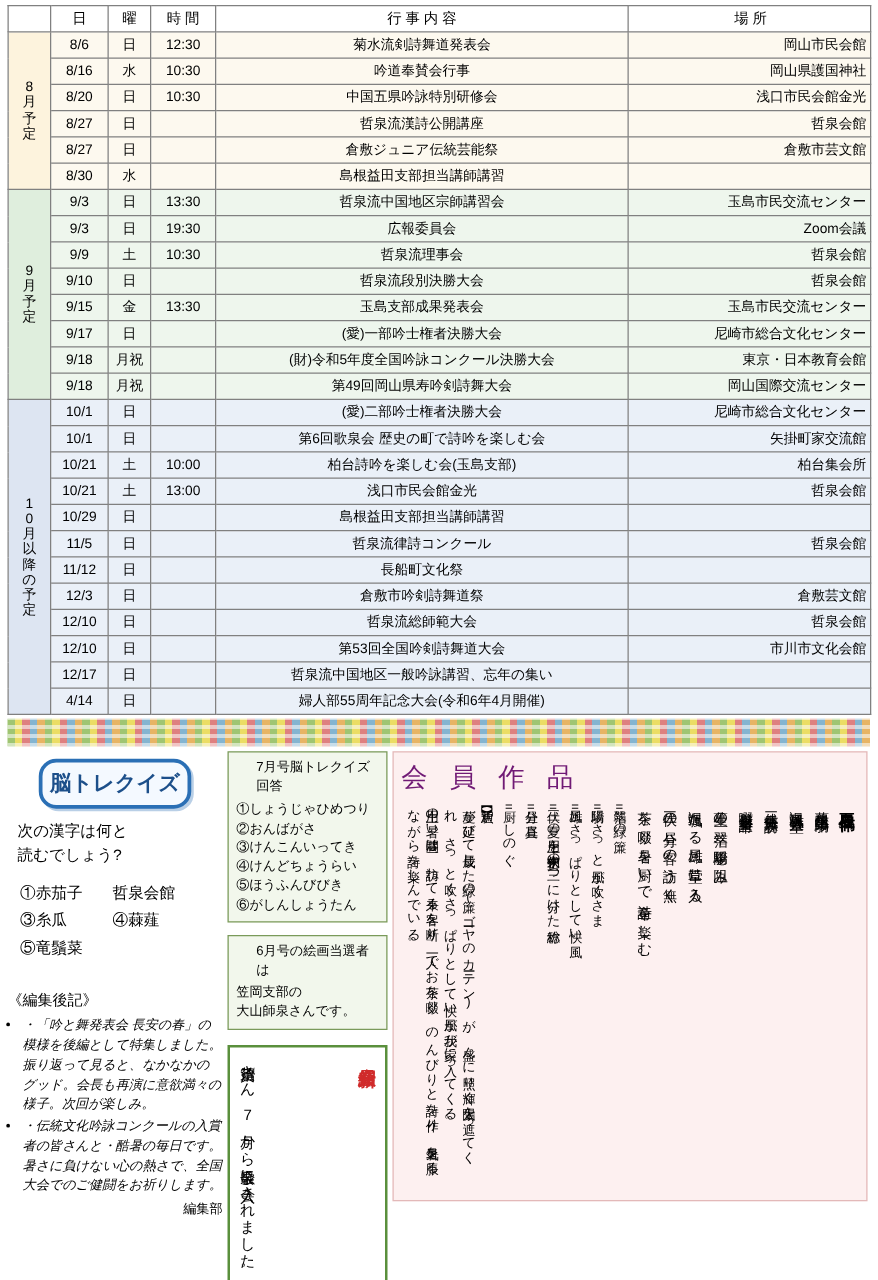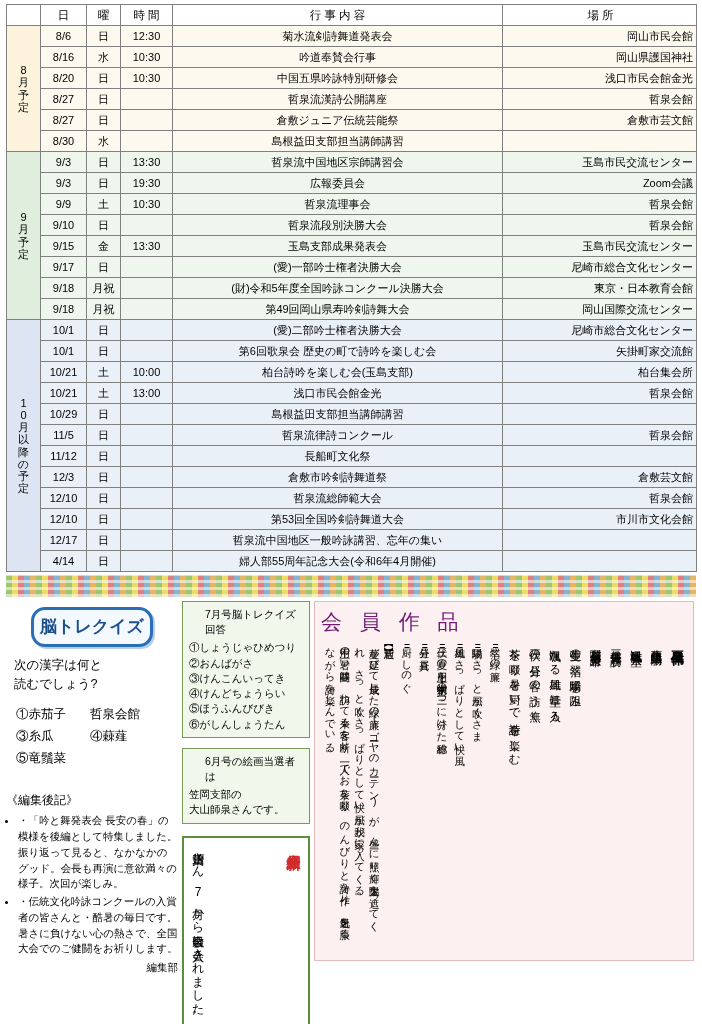--- a/index.html
+++ b/index.html
@@ -86,21 +86,21 @@
     box-shadow: 2px 2px 0 #b9cfe6;
   }
   .quiz-q { font-size: 12.5px; line-height: 1.55; margin: 4px 6px 8px 8px; font-family: Liberation Mono, monospace; }
   .quiz-list { font-size: 12.5px; line-height: 1.75; margin: 0 0 10px 10px; }
   .quiz-list .itm { display: inline-block; width: 74px; }
   .quiz-author { font-size: 12px; text-align: center; margin-top: 14px; }
 
   .editor { margin-top: 22px; font-size: 10.5px; line-height: 1.5; }
   .editor h4 { font-size: 12px; margin: 0 0 4px 0; font-weight: normal; }
   .editor ul { margin: 0; padding-left: 12px; }
-  .editor li { margin-bottom: 2px; }
+  .editor li { margin-bottom: 2px; font-style: italic; }
   .editor .sign { text-align: right; margin-top: 3px; }
 
   
   .mid-col { width: 128px; margin-left: 4px; }
   .box-answer, .box-picture, .box-newmem {
     border: 1px solid #7a9a5a;
     background: #f2f7ec;
     padding: 5px 6px;
     font-size: 10.5px;
     line-height: 1.45;

